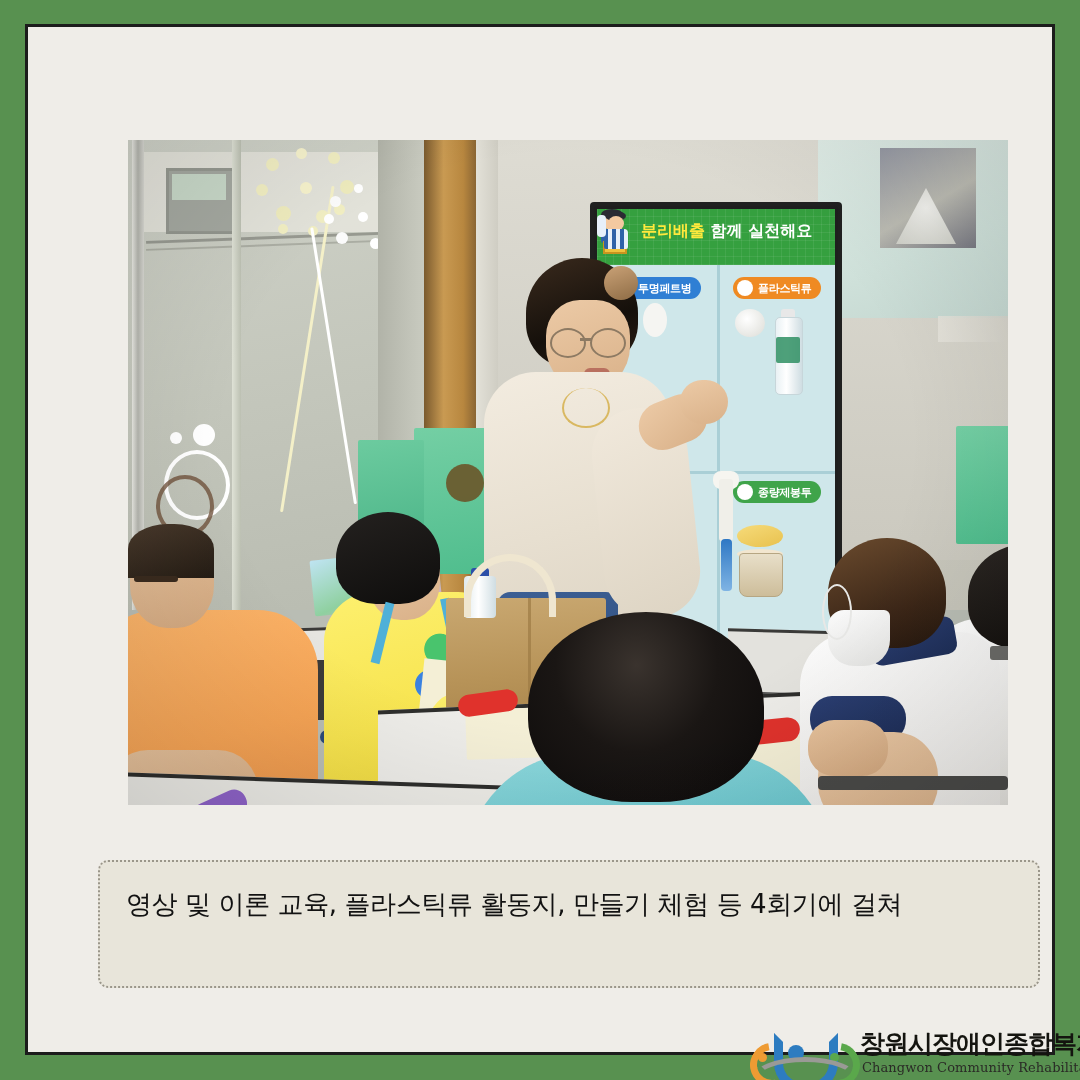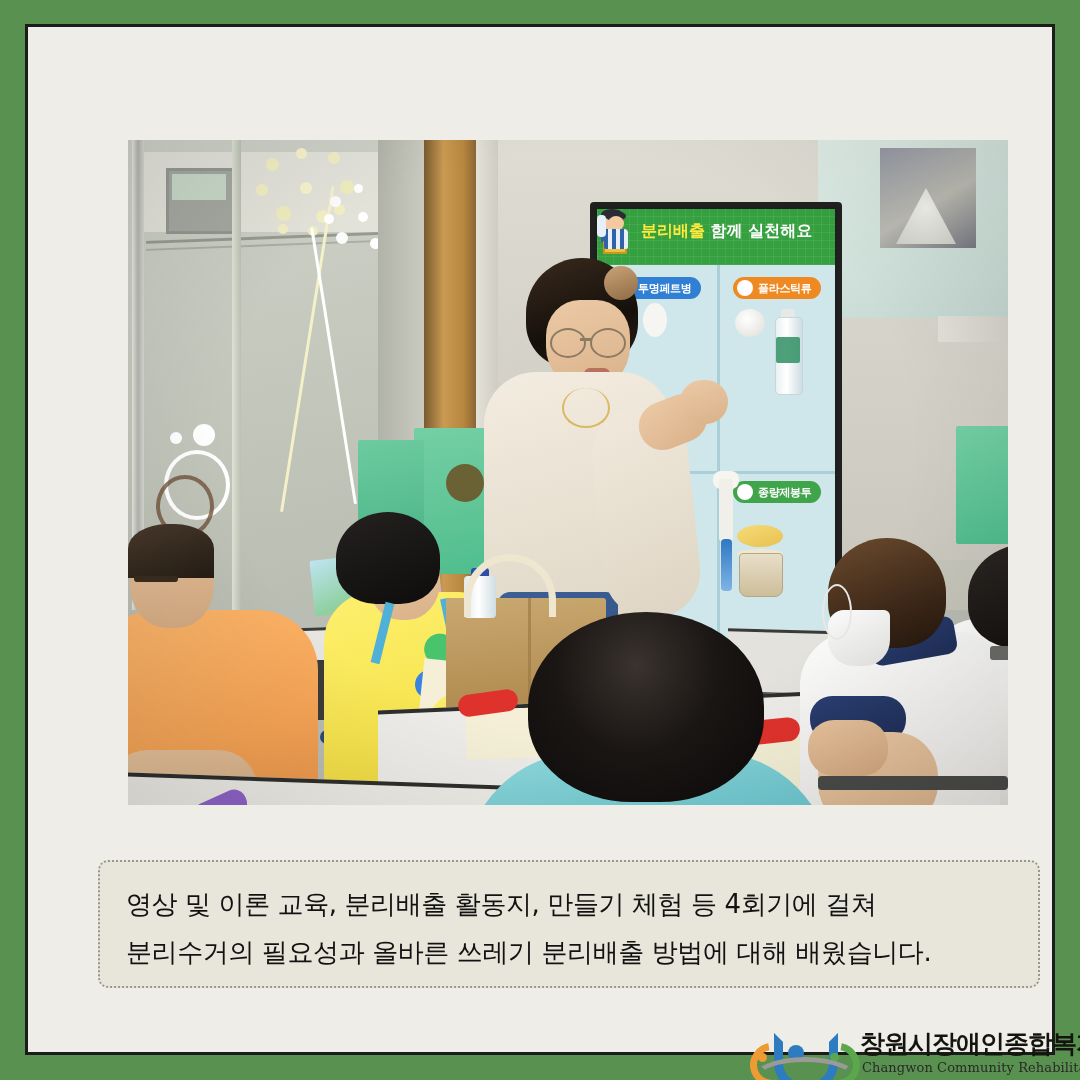--- a/index.html
+++ b/index.html
@@ -465,22 +465,21 @@
 
       <div class="wc" style="left:690px;top:636px;width:190px;height:14px;"></div>
 
       <div class="layer fg-shoulder"></div>
       <div class="layer fg-hair"></div>
 
       <div class="layer vignette"></div>
     </div>
 
     <div class="caption">
-      <div class="cap-line">영상 및 이론 교육, 분리배출 활동지, 만들기 체험 등 4회기에 걸쳐</div>
-      <div class="cap-line">분리수거의 필요성과 올바른 쓰레기 분리배출 방법에 대해 배웠습니다.</div>
+      <div class="cap-line">영상 및 이론 교육, 플라스틱류 활동지, 만들기 체험 등 4회기에 걸쳐</div>
     </div>
 
     <div class="logo">
       <div class="logo-mark">
 
         <span class="arc" style="left:0px;top:12px;width:30px;height:30px;border:7px solid #EE9B33;
                      border-right-color:transparent;border-top-color:transparent;transform:rotate(35deg);"></span>
         <span class="fig-head" style="left:8px;top:22px;width:9px;height:9px;background:#EE9B33;"></span>
 
         <span class="arc" style="left:24px;top:2px;width:46px;height:42px;border:9px solid #2D7CC0;

